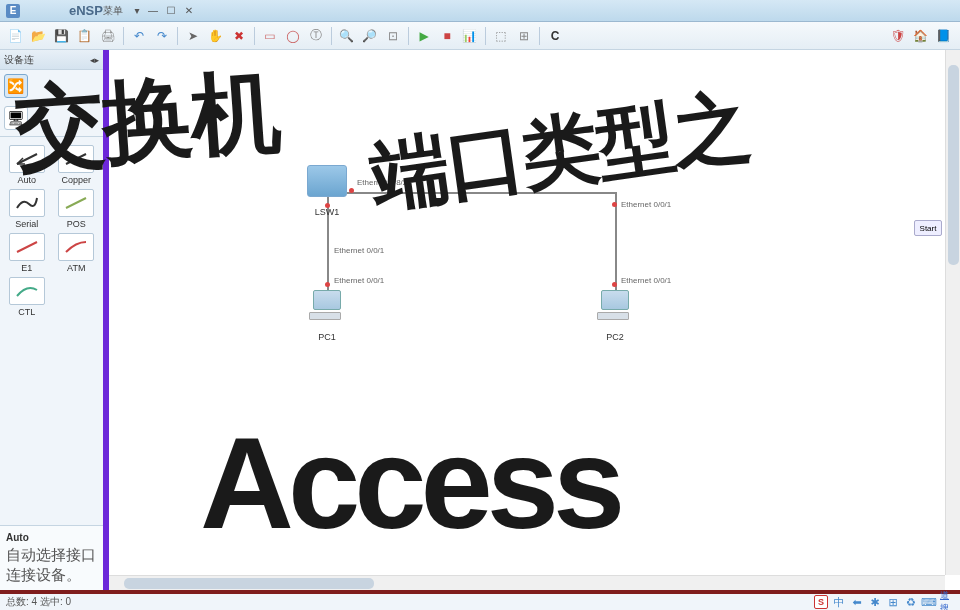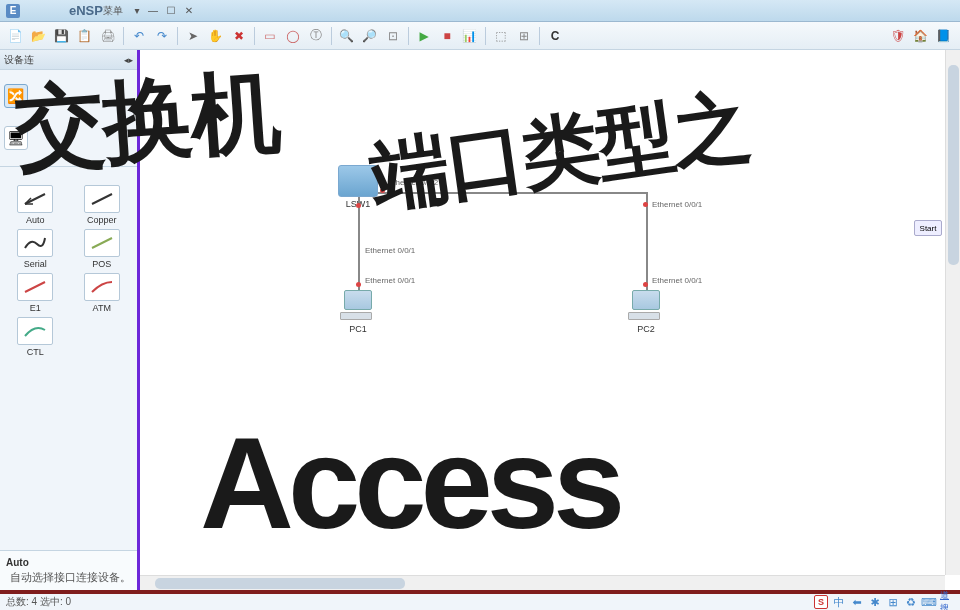--- a/index.html
+++ b/index.html
@@ -14,47 +14,47 @@
 .titlebar .win-btn { width: 16px; height: 14px; font-size: 10px; color: #555; display: flex; align-items: center; justify-content: center; cursor: pointer; }
 .titlebar .menu-label { font-size: 10px; color: #555; margin-right: 6px; }
 
 .toolbar { height: 28px; background: linear-gradient(#f5f9fc, #e5eef5); border-bottom: 1px solid #c5d5e2; display: flex; align-items: center; padding: 0 6px; gap: 3px; }
 .tool-btn { width: 20px; height: 20px; border-radius: 2px; display: flex; align-items: center; justify-content: center; font-size: 12px; cursor: pointer; }
 .tool-sep { width: 1px; height: 18px; background: #bcd; margin: 0 2px; }
 .toolbar .spacer { flex: 1; }
 
 .main { display: flex; height: 540px; }
 
-.sidebar { width: 140px; background: #f0f5fa; border-right: 3px solid #6d28d9; display: flex; flex-direction: column; gap: 10px; }
+.sidebar { width: 109px; background: #f0f5fa; border-right: 6px solid #6d28d9; display: flex; flex-direction: column; }
 .sidebar-tabs { height: 20px; background: linear-gradient(#e8f0f7,#d5e3ef); border-bottom: 1px solid #c5d5e2; display: flex; align-items: center; padding: 0 4px; font-size: 10px; color: #444; }
 .sidebar-tabs .tab-close { margin-left: auto; font-size: 9px; cursor: pointer; }
 .device-cats { padding: 4px; display: flex; gap: 6px; }
 .device-cat { width: 24px; height: 24px; border: 1px solid #b5c8d8; border-radius: 3px; background: #fff; display: flex; align-items: center; justify-content: center; font-size: 14px; cursor: pointer; }
 .device-cat.active { background: #d8e8f5; border-color: #7aa8d0; }
 .device-divider { height: 1px; background: #c5d5e2; margin: 2px 0; }
 
 .conn-grid { padding: 6px; display: grid; grid-template-columns: repeat(2, 1fr); gap: 4px 8px; }
 .conn-item { display: flex; flex-direction: column; align-items: center; cursor: pointer; }
 .conn-icon { width: 36px; height: 28px; border: 1px solid #b5c8d8; background: #fff; border-radius: 2px; display: flex; align-items: center; justify-content: center; }
 .conn-label { font-size: 9px; color: #333; margin-top: 2px; }
 
 .info-panel { margin-top: auto; border-top: 1px solid #c5d5e2; padding: 6px; background: #f8fbfd; }
 .info-title { font-size: 10px; font-weight: bold; color: #333; }
-.info-desc { font-size: 11px; color: #555; margin-top: 2px; line-height: 1.3; text-align: right; }
+.info-desc { font-size: 15px; color: #555; margin-top: 2px; line-height: 1.3; }
 
 .canvas-wrap { flex: 1; position: relative; background: #fff; }
 .canvas { position: absolute; inset: 0; }
 
 .device { position: absolute; display: flex; flex-direction: column; align-items: center; }
 .device-icon { width: 40px; height: 32px; background: #b8d4ea; border: 1px solid #7aa8d0; border-radius: 3px; position: relative; }
 .switch-icon { background: linear-gradient(#9cc8e8,#6ba5d0); }
 .pc-icon { width: 36px; height: 32px; position: relative; }
 .pc-monitor { width: 28px; height: 20px; background: linear-gradient(#c8dced,#a8c8e0); border: 1px solid #7aa; border-radius: 2px; margin: 0 auto; }
 .pc-base { width: 32px; height: 8px; background: #d8e0e8; border: 1px solid #aaa; margin-top: 2px; border-radius: 1px; }
-.device-label { font-size: 9px; color: #333; margin-top: 2px; }
+.device-label { font-size: 9px; color: #333; margin-top: 10px; }
 .port-label { position: absolute; font-size: 8px; color: #666; white-space: nowrap; }
 .port-dot { position: absolute; width: 5px; height: 5px; background: #d44; border-radius: 50%; }
 
 .link-line { position: absolute; background: #888; }
 
 .start-btn { position: absolute; right: 18px; top: 170px; width: 28px; height: 16px; background: #eef; border: 1px solid #aac; font-size: 8px; display: flex; align-items: center; justify-content: center; border-radius: 2px; cursor: pointer; }
 
 .scrollbar-h { position: absolute; left: 0; right: 15px; bottom: 0; height: 15px; background: #f0f0f0; border-top: 1px solid #ddd; }
 .scrollbar-h .thumb { position: absolute; left: 15px; top: 2px; width: 250px; height: 11px; background: #c8d4e0; border-radius: 5px; }
 .scrollbar-v { position: absolute; right: 0; top: 0; bottom: 15px; width: 15px; background: #f0f0f0; border-left: 1px solid #ddd; }

